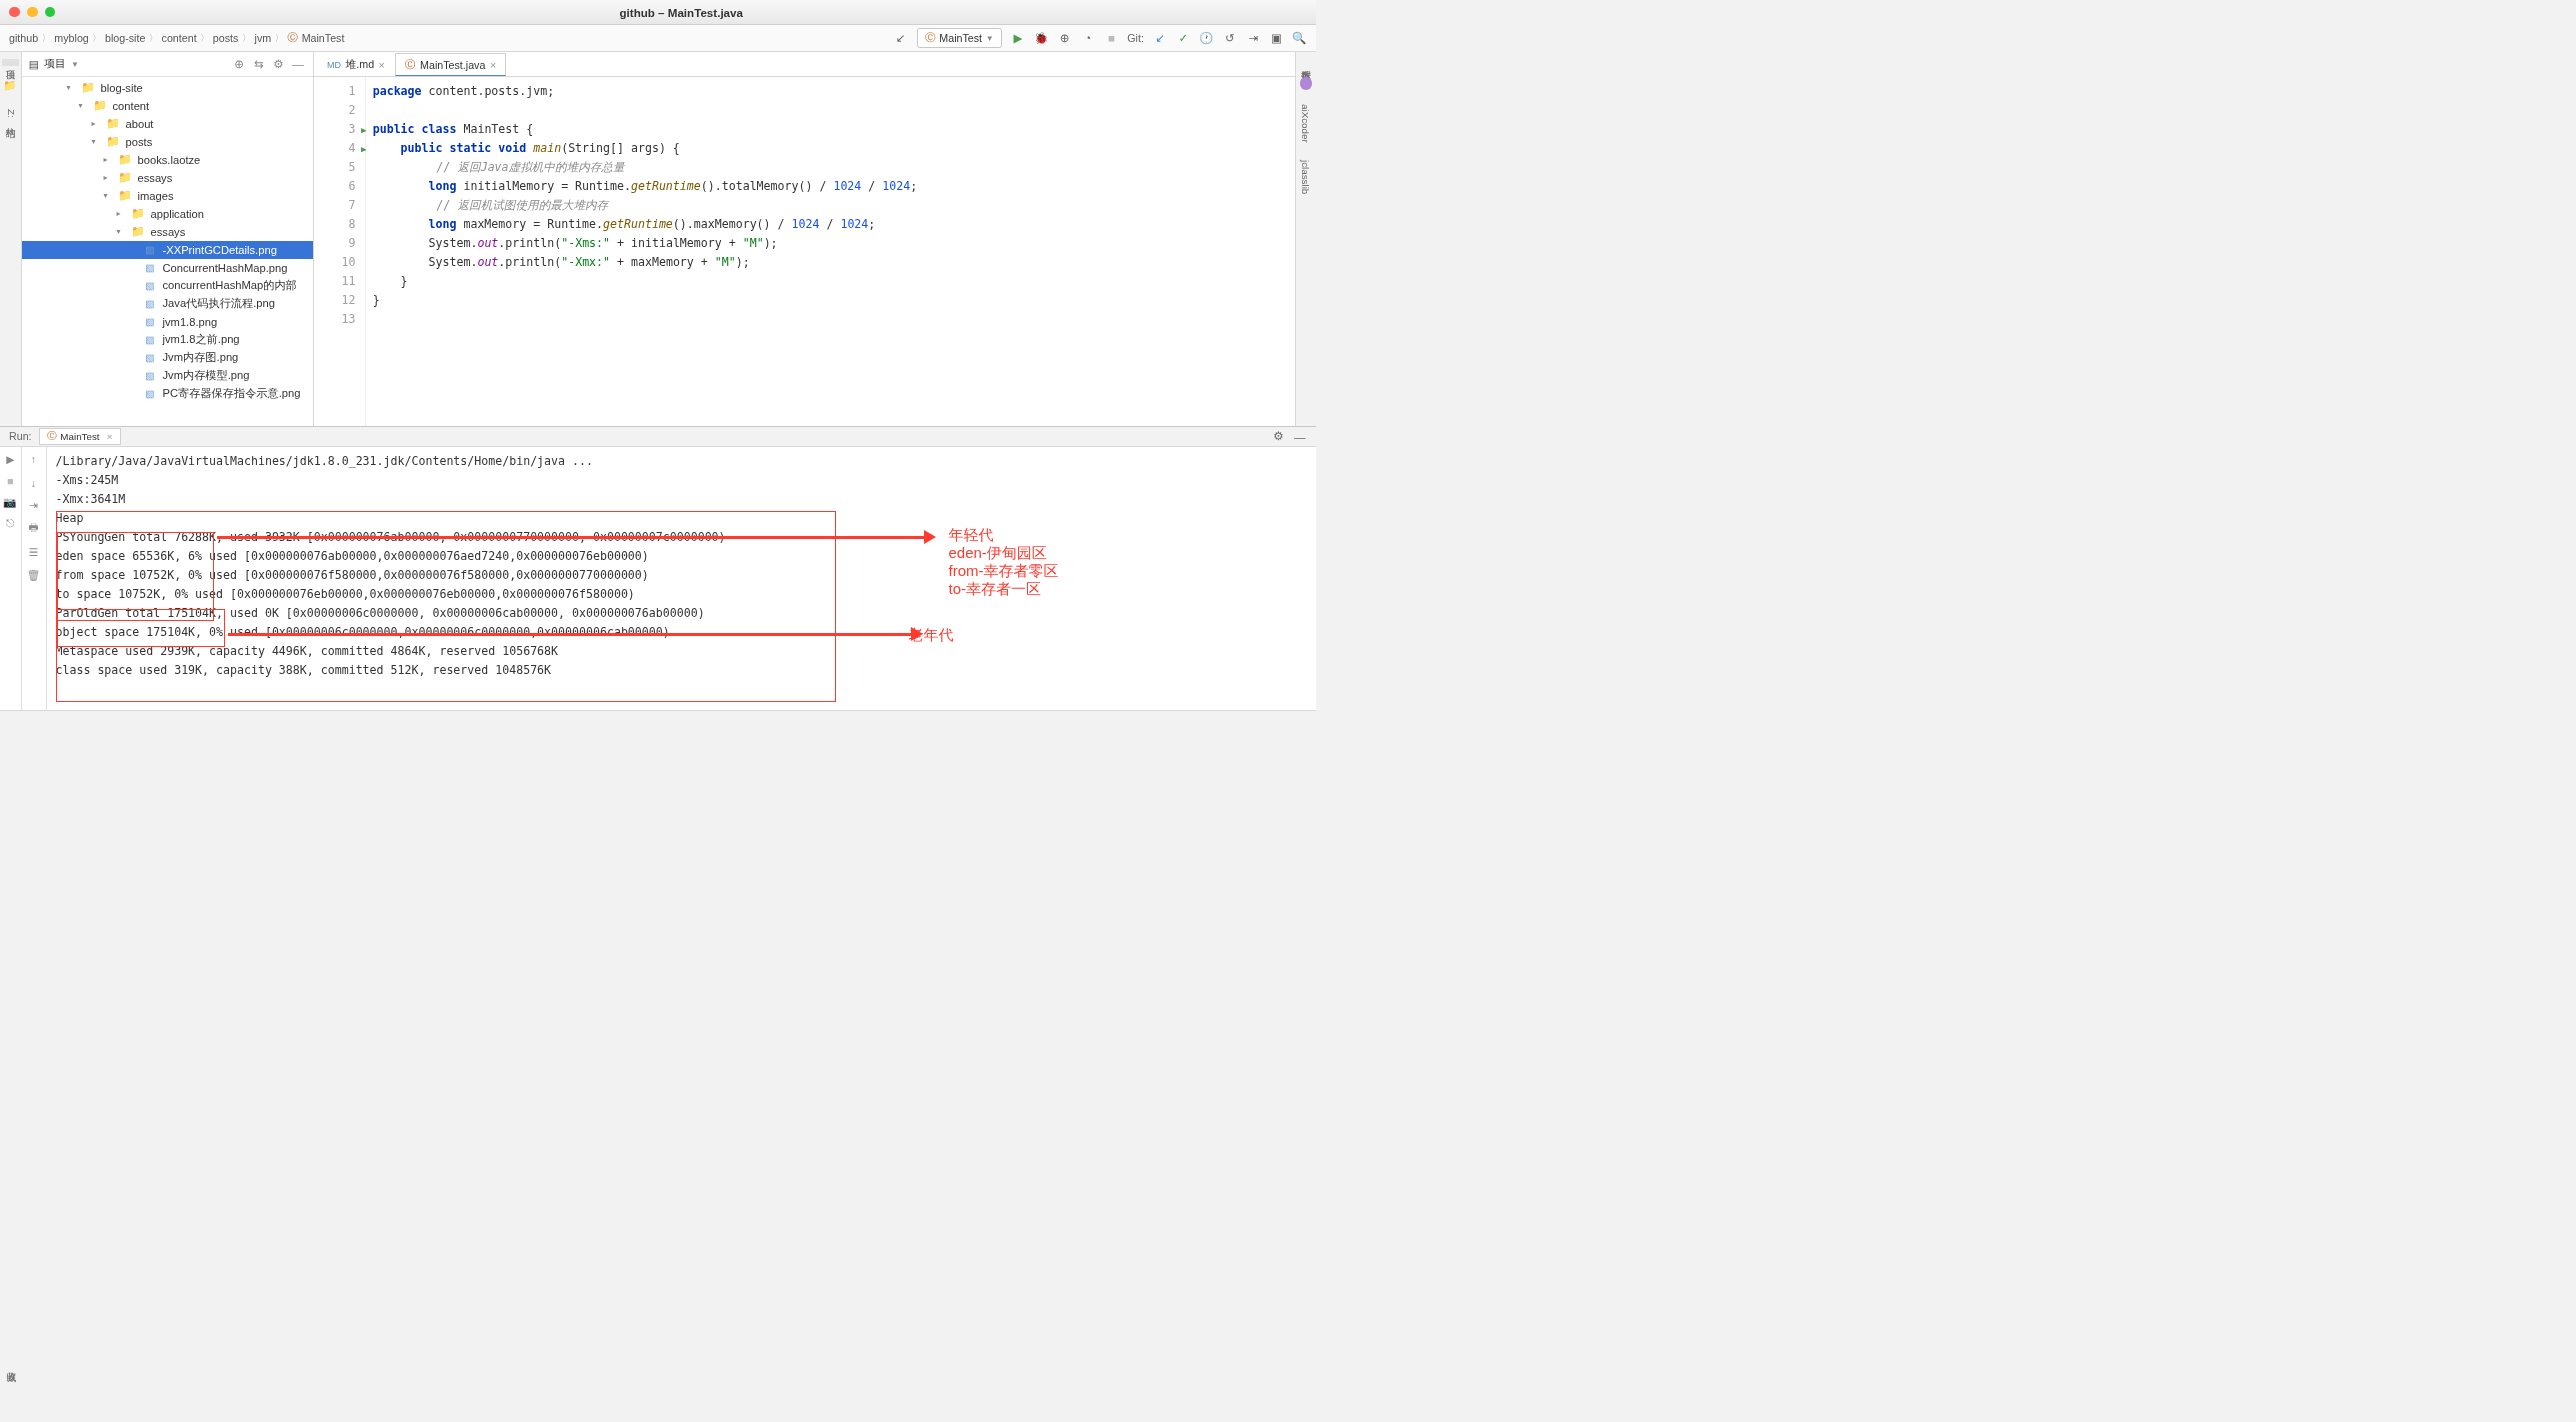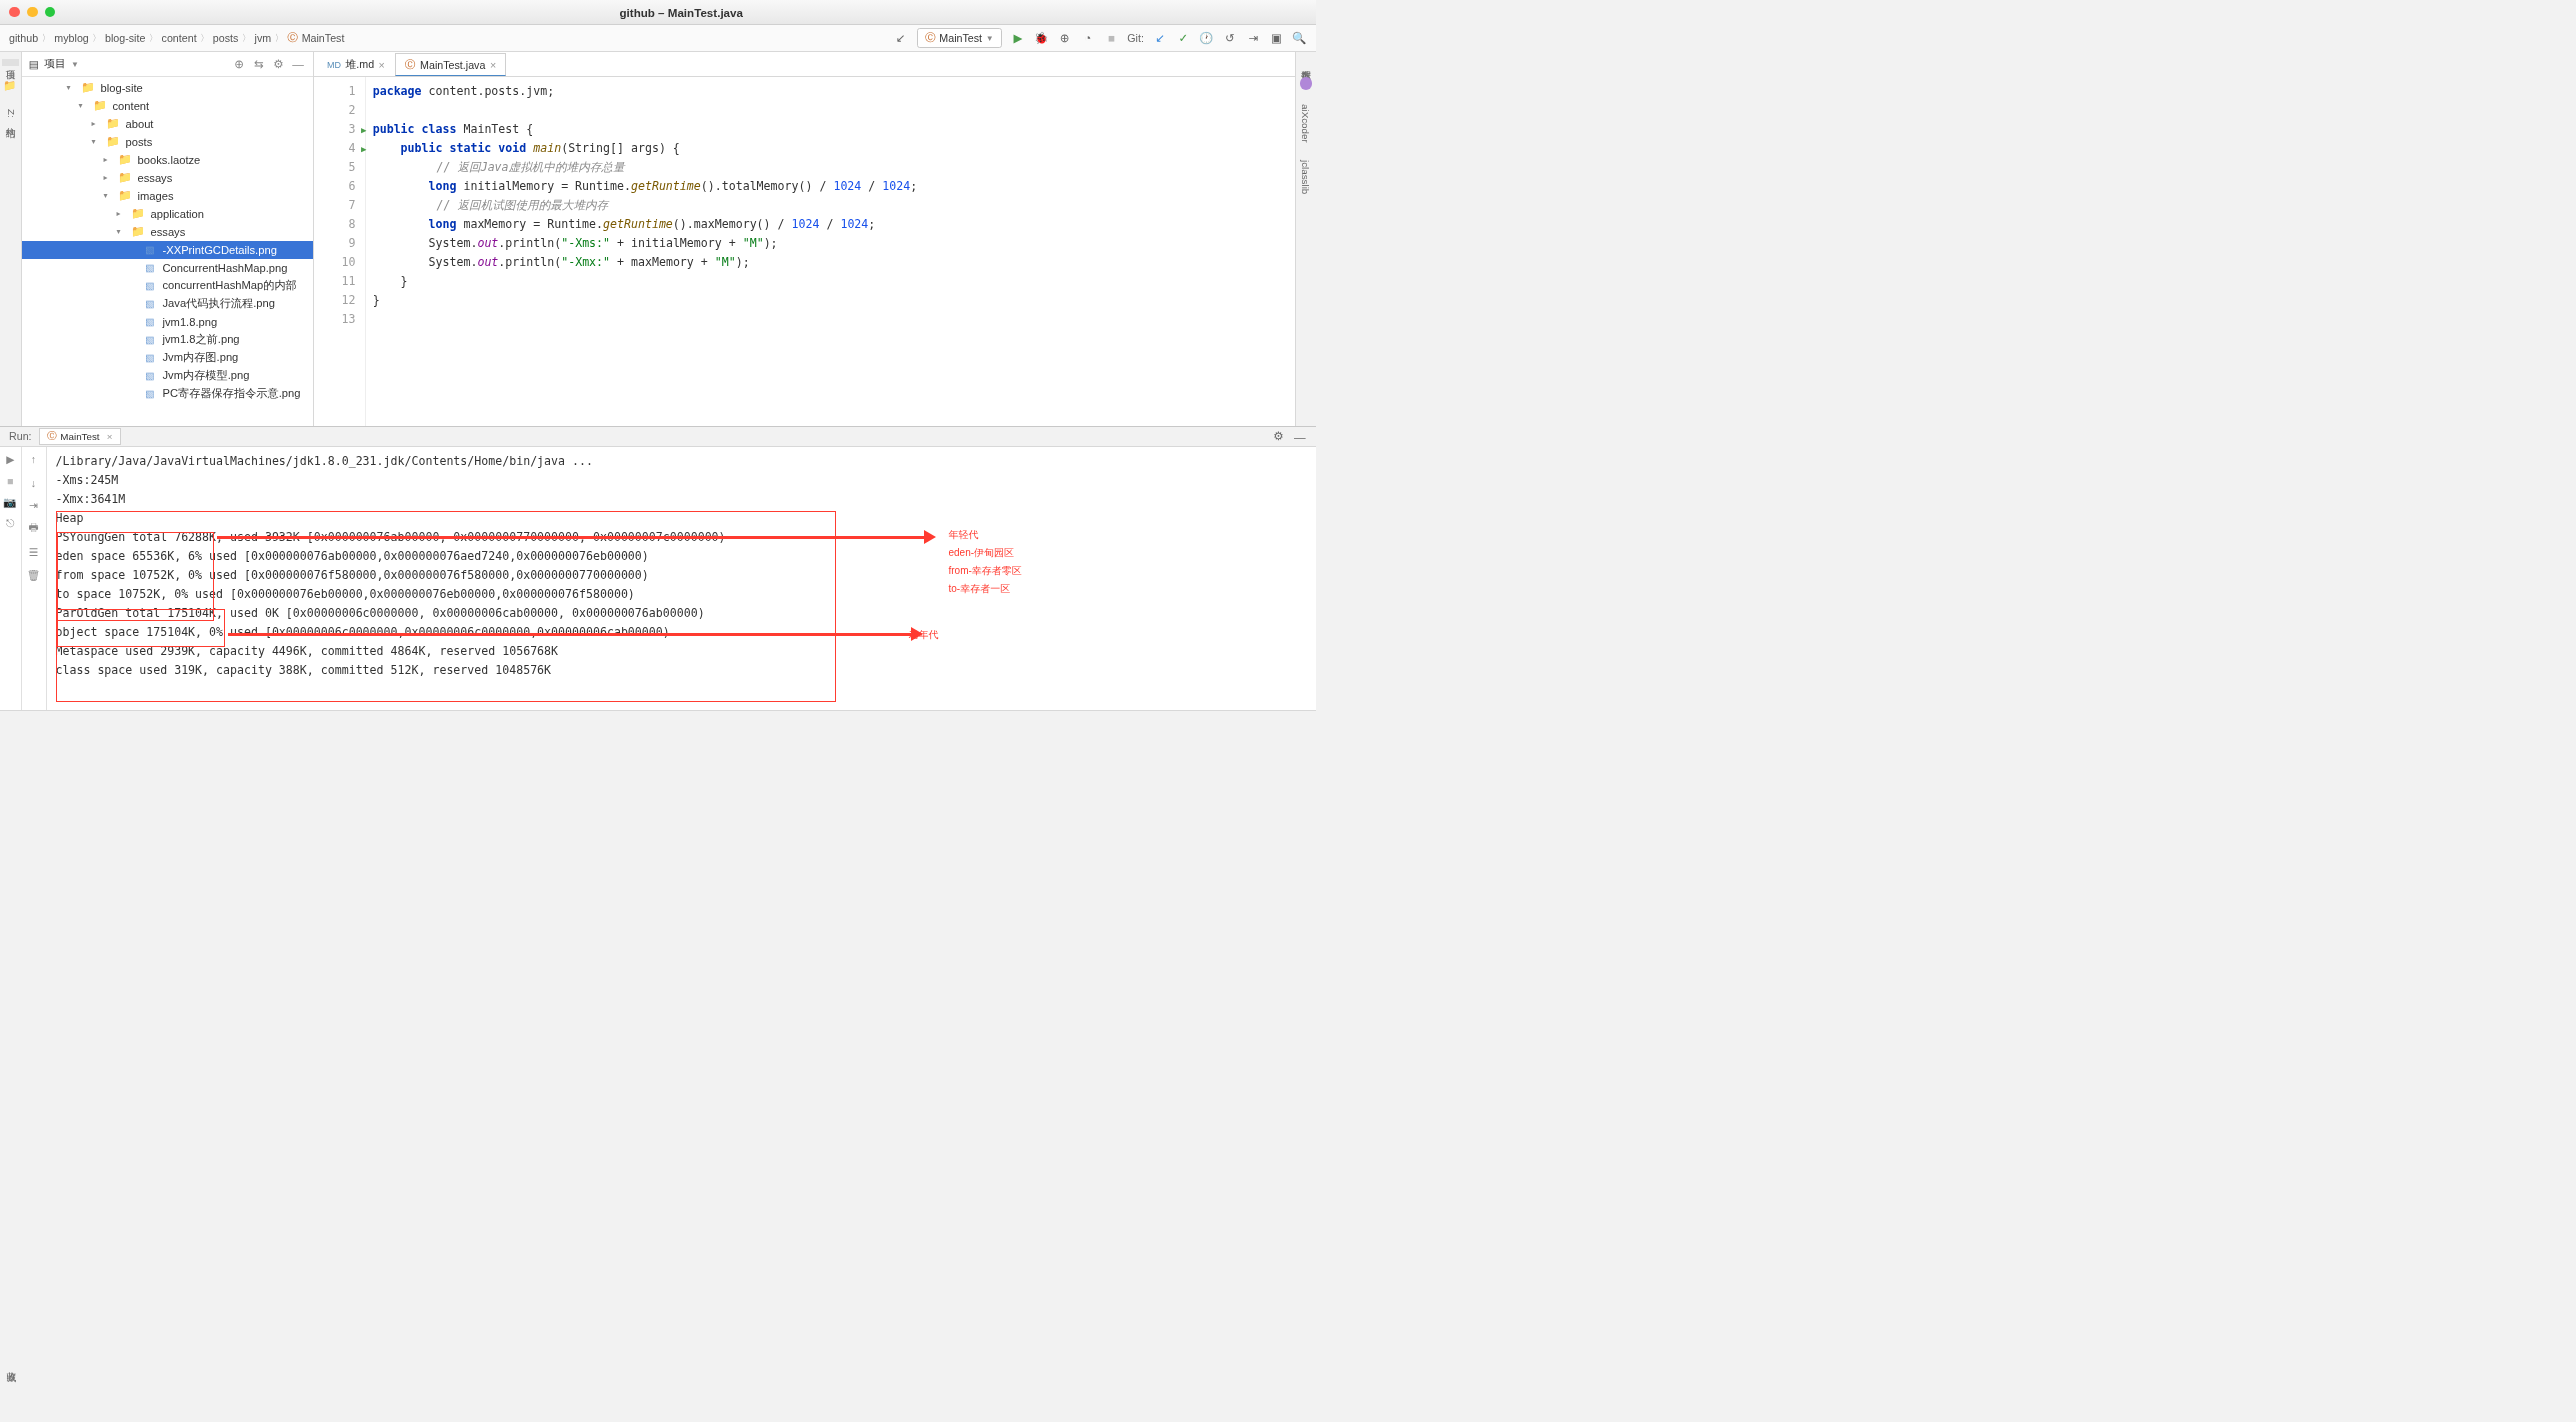--- a/index.html
+++ b/index.html
@@ -63,21 +63,21 @@
 .run-body{flex:1;display:flex;overflow:hidden;}
 .run-left{width:21.5px;border-right:0.9px solid #e0e0e0;display:flex;flex-direction:column;align-items:center;padding-top:5.4px;gap:7.2px;}
 .run-left .ricon{width:14.3px;height:14.3px;cursor:pointer;color:#888;display:flex;align-items:center;justify-content:center;font-size:10.7px;}
 .run-mid{width:25px;border-right:0.9px solid #e0e0e0;display:flex;flex-direction:column;align-items:center;padding-top:5.4px;gap:9px;}
 .run-mid .ricon{width:14.3px;height:14.3px;cursor:pointer;color:#888;display:flex;align-items:center;justify-content:center;font-size:10.7px;}
 .console{flex:1;font-family:Menlo,Consolas,monospace;font-size:11.6px;line-height:19px;padding:5.4px 9px;position:relative;overflow:hidden;}
 .red-box{border:1.8px solid #ff3b30;position:absolute;}
 .arrow-red{position:absolute;height:0;}
 .arrow-red .line{height:3.6px;background:#ff3b30;}
 .arrow-red .head{width:0;height:0;border-left:12.5px solid #ff3b30;border-top:7.2px solid transparent;border-bottom:7.2px solid transparent;position:absolute;right:-12.5px;top:-5.4px;}
-.red-label{position:absolute;color:#ff3b30;font-family:-apple-system,sans-serif;font-size:10px;line-height:18px;}
+.red-label{position:absolute;color:#ff3b30;font-family:-apple-system,sans-serif;font-size:15px;line-height:18px;}
 .exit-msg{color:#333;}
 .bottom-tabs{height:19.7px;background:#f2f2f2;border-top:0.9px solid #d8d8d8;display:flex;align-items:center;padding:0 7.2px;gap:3.6px;font-size:9.8px;}
 .btab{padding:1.8px 7.2px;cursor:pointer;display:flex;align-items:center;gap:2.7px;color:#555;}
 .btab.active{background:#dcdcdc;}
 .btab.right{margin-left:auto;}
 .status-bar{height:19.7px;background:#f2f2f2;border-top:0.9px solid #d8d8d8;display:flex;align-items:center;padding:0 7.2px;font-size:9.8px;color:#666;}
 .status-bar .spacer{flex:1;}
 .status-bar .sitem{padding:0 7.2px;cursor:pointer;}
 .left-vtab2{position:absolute;left:0;bottom:54px;writing-mode:vertical-rl;font-size:9.8px;color:#666;padding:3.6px 4.5px;cursor:pointer;}
 </style>

